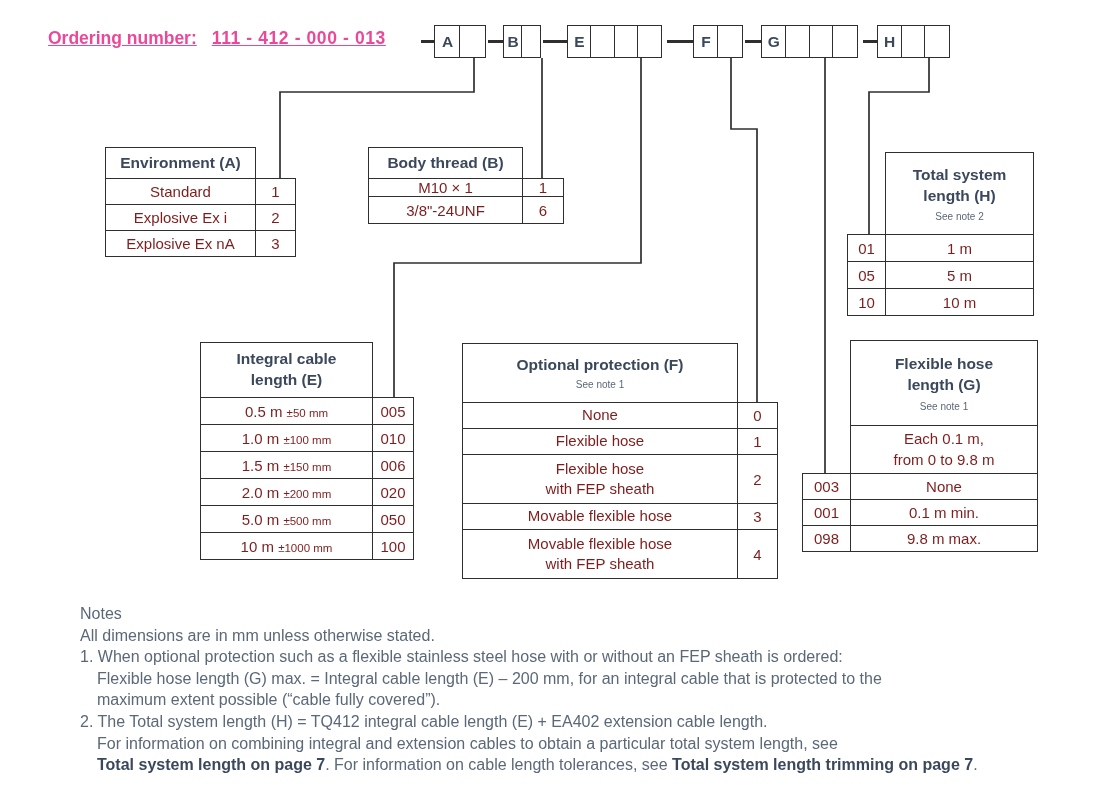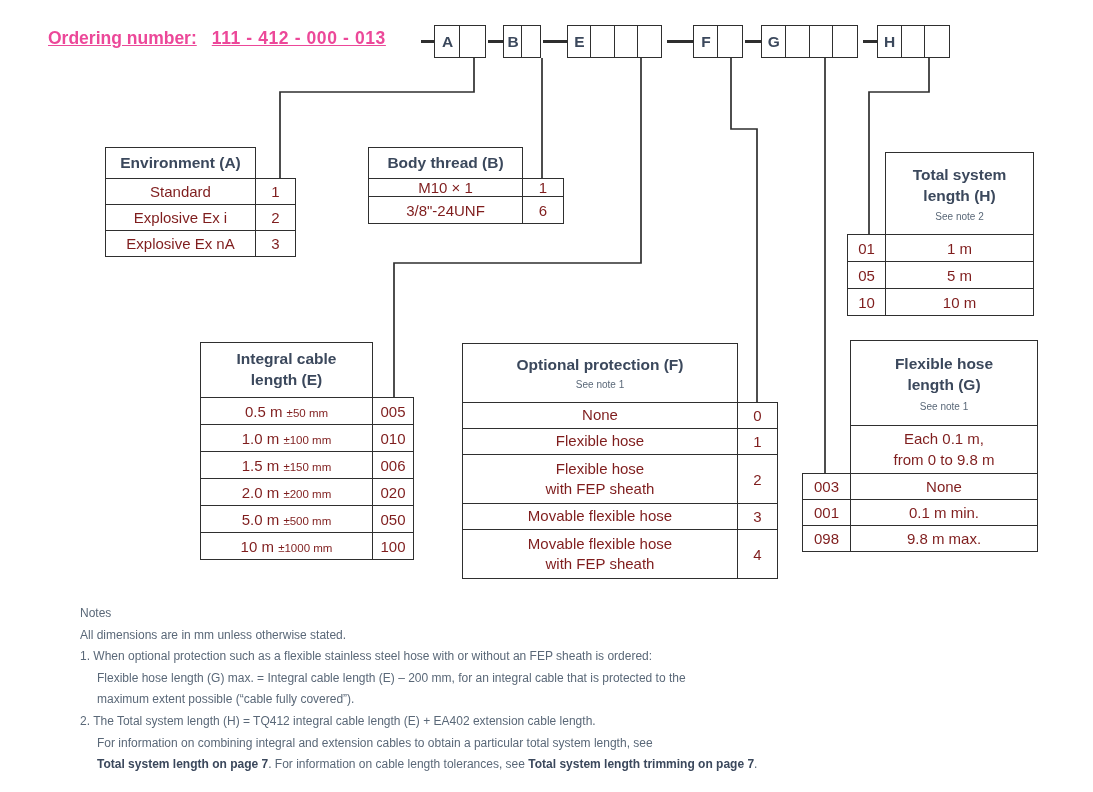--- a/index.html
+++ b/index.html
@@ -19,21 +19,21 @@
   .tblwrap{position:absolute;}
   table.t{border-collapse:collapse;table-layout:fixed;}
   .t td{box-sizing:border-box;border:1.7px solid #2f2f2f;text-align:center;vertical-align:middle;
         padding:0 2px;font-size:15px;color:#7f1d1d;background:#fff;overflow:hidden;}
   .t td.ghost{border:none;background:transparent;}
   .t td.hdr{font-weight:bold;color:#3b485c;font-size:15.5px;}
   .t .sub{font-weight:normal;color:#5a6878;font-size:10px;margin-top:5px;}
   .t .tol{font-size:11.5px;}
   .twoline{line-height:1.35;}
 
-  .notes{position:absolute;left:80px;top:603px;width:1000px;font-size:12px;line-height:21.6px;color:#5a6878;}
+  .notes{position:absolute;left:80px;top:603px;width:1000px;font-size:16px;line-height:21.6px;color:#5a6878;}
   .notes .ind{padding-left:17px;}
   .notes b{color:#3b485c;}
 </style>
 </head>
 <body>
 
 <div class="page">
 
   <svg class="wires" viewBox="0 0 1093 792">
     <g stroke="#2f2f2f" stroke-width="3">

